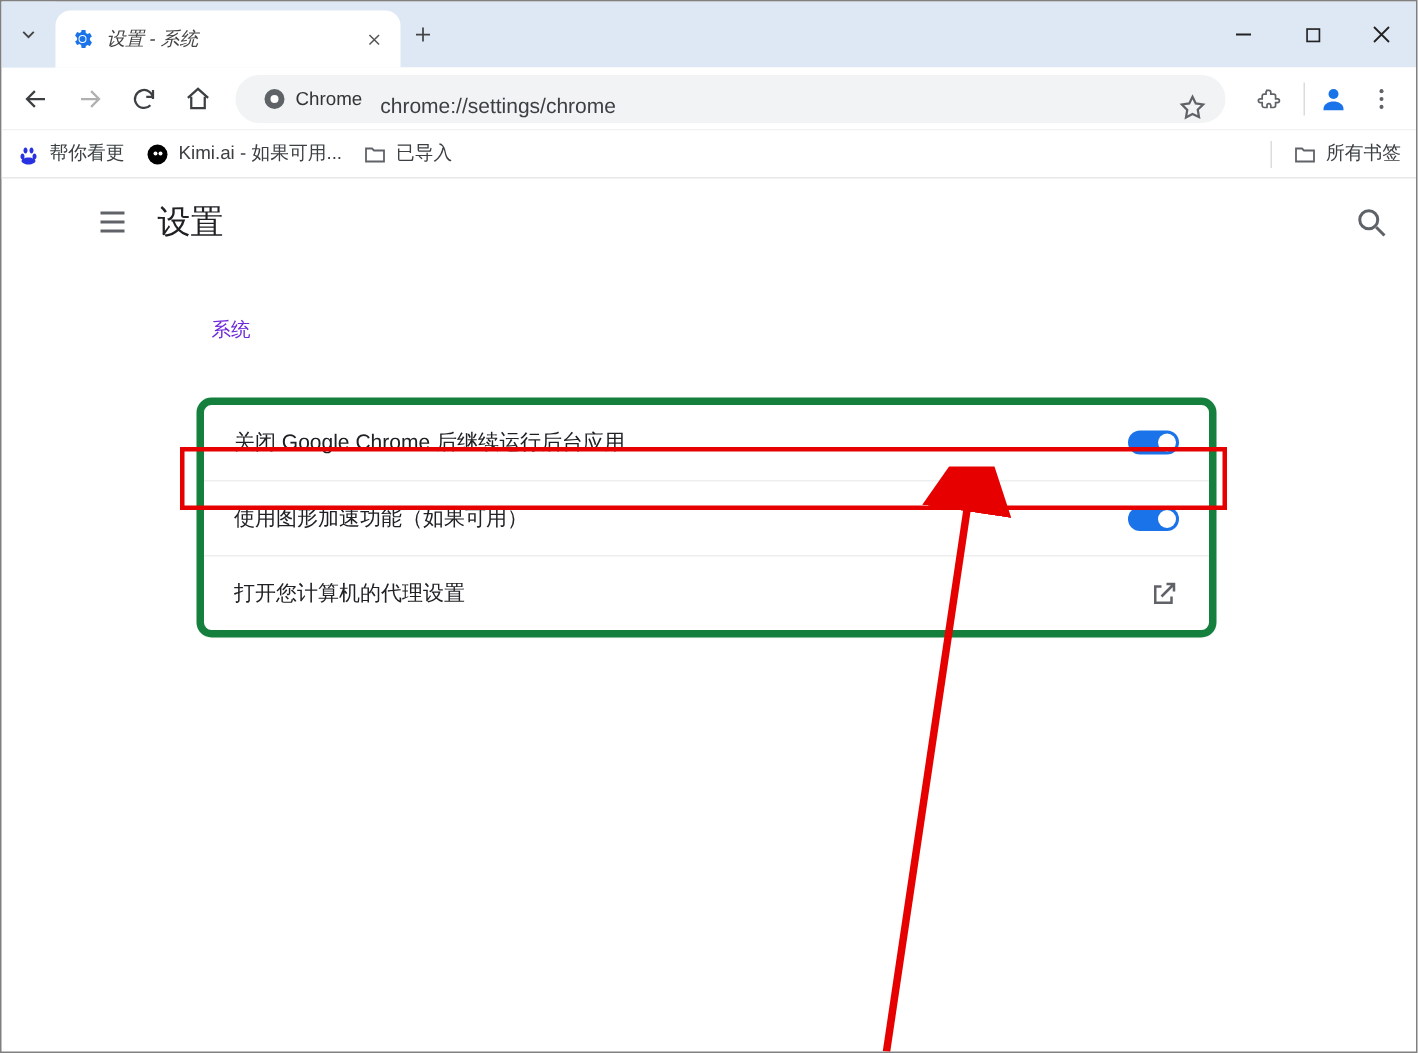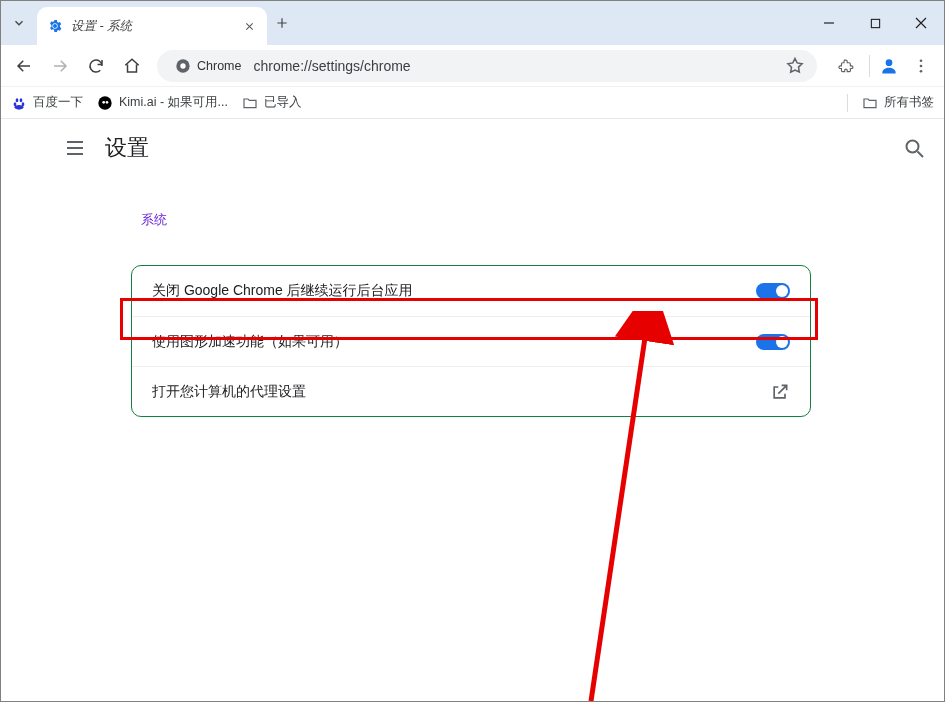--- a/index.html
+++ b/index.html
@@ -15,21 +15,21 @@
   .tab .close { width:16px; height:16px; display:flex; align-items:center; justify-content:center; color:#555; }
   .new-tab { width:30px; display:flex; align-items:center; justify-content:center; color:#444; }
   .title-spacer { flex:1; }
   .win-controls { display:flex; align-items:center; }
   .win-btn { width:46px; height:44px; display:flex; align-items:center; justify-content:center; color:#222; }
 
   
   .toolbar { height:42px; background:#fff; display:flex; align-items:center; padding:0 6px; gap:2px; border-bottom:1px solid #f1f1f1;}
   .tb-btn { width:34px; height:34px; display:flex; align-items:center; justify-content:center; border-radius:50%; color:#444; }
   .tb-btn.disabled { color:#b0b0b0; }
-  .omnibox { flex:1; height:32px; background:#f1f3f4; border-radius:16px; display:flex; align-items:center; padding:0 12px; margin:0 6px; }
+  .omnibox { flex:1; height:32px; background:#f1f3f4; border-radius:16px; display:flex; padding:12px 12px; margin:0 6px; }
   .omnibox .chip { display:flex; align-items:center; gap:6px; background:transparent; font-size:12.5px; color:#333; padding:0 6px;}
   .omnibox .chip .url-icon { width:16px; height:16px; }
   .omnibox .url-text { font-size:14px; color:#3c4043; margin-left:6px; }
   .omnibox-spacer{flex:1}
   .omnibox .star { width:20px; height:20px; color:#5f6368; }
   .right-icons { display:flex; align-items:center; gap:2px; margin-left:4px;}
   .divider-v { width:1px; height:22px; background:#dcdcdc; margin:0 4px;}
   .avatar { width:26px; height:26px; border-radius:50%; background:#fff; display:flex; align-items:center; justify-content:center;}
 
   
@@ -40,21 +40,21 @@
 
   
   .settings-header { height:58px; display:flex; align-items:center; padding:0 18px;margin-left:44px; }
   .hamburger { width:24px; height:24px; color:#5f6368; margin-right:18px;}
   .settings-title { font-size:22px; color:#202124; }
   .settings-header .search { margin-left:auto; width:24px; height:24px; color:#5f6368; }
 
   
   .content { position:relative; padding:0; height:calc(702px - 44px - 42px - 32px - 58px - 2px);  }
   .section-label { font-size:13px; color:#6d28d9; margin:34px 0 14px 140px; }
-  .card { width:680px; margin-left:130px; background:#fff; border:1px solid #15803d; border-radius:10px; box-shadow:0 1px 1px rgba(0,0,0,0.02);margin-top:36px; }
+  .card { width:680px; margin-left:130px; background:#fff; border:5px solid #15803d; border-radius:10px; box-shadow:0 1px 1px rgba(0,0,0,0.02);margin-top:36px; }
   .row { height:50px; display:flex; align-items:center; padding:0 20px; font-size:14px; color:#202124; border-top:1px solid #eee;}
   .row:first-child{ border-top:none;}
   .row .label { flex:1; }
   .toggle { width:34px; height:16px; border-radius:10px; background:#1a73e8; position:relative; }
   .toggle::after{ content:""; position:absolute; right:2px; top:2px; width:12px; height:12px; background:#fff; border-radius:50%;}
   .ext-icon { width:20px; height:20px; color:#5f6368; }
 
   .highlight-box { position:absolute; border:3px solid #e60000; pointer-events:none; }
 
   svg { display:block; }
@@ -166,21 +166,21 @@
         </svg>
       </div>
   </div>
 </div>
 
 <div class="bookmarks">
   <div class="bm-item">
     <svg class="bm-icon" viewBox="0 0 24 24">
         <path fill="#2932e1" d="M6 11c1.2 0 2 1.4 2 3s-.8 3-2 3-2-1.4-2-3 .8-3 2-3zm12 0c1.2 0 2 1.4 2 3s-.8 3-2 3-2-1.4-2-3 .8-3 2-3zM9 5c1.2 0 2 1.4 2 3s-.8 3-2 3-2-1.4-2-3 .8-3 2-3zm6 0c1.2 0 2 1.4 2 3s-.8 3-2 3-2-1.4-2-3 .8-3 2-3zM12 15c4 0 7 2 7 3.5S16 22 12 22s-7-2-7-3.5S8 15 12 15z"></path>
       </svg>
-    <span>百度一下</span>
+    <span>帮你看更</span>
   </div>
   <div class="bm-item">
     <svg class="bm-icon" viewBox="0 0 24 24">
         <circle cx="12" cy="12" r="10" fill="#000"></circle>
         <circle cx="10" cy="11" r="2" fill="#fff"></circle>
         <circle cx="15" cy="11" r="2" fill="#fff"></circle>
       </svg>
     <span>Kimi.ai - 如果可用...</span>
   </div>
   <div class="bm-item">

